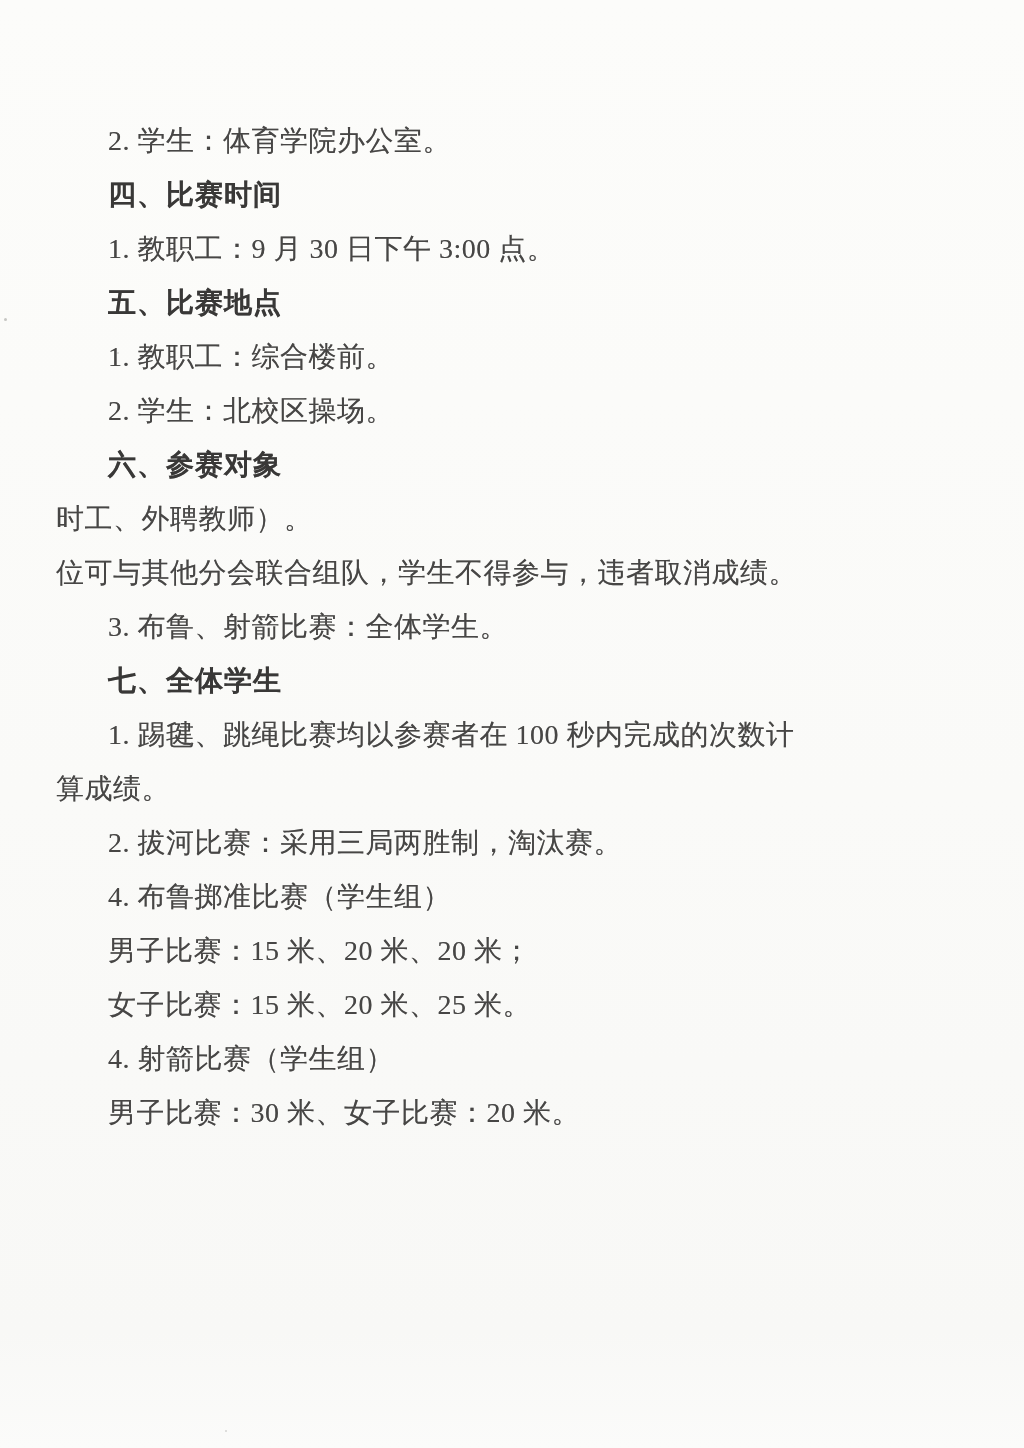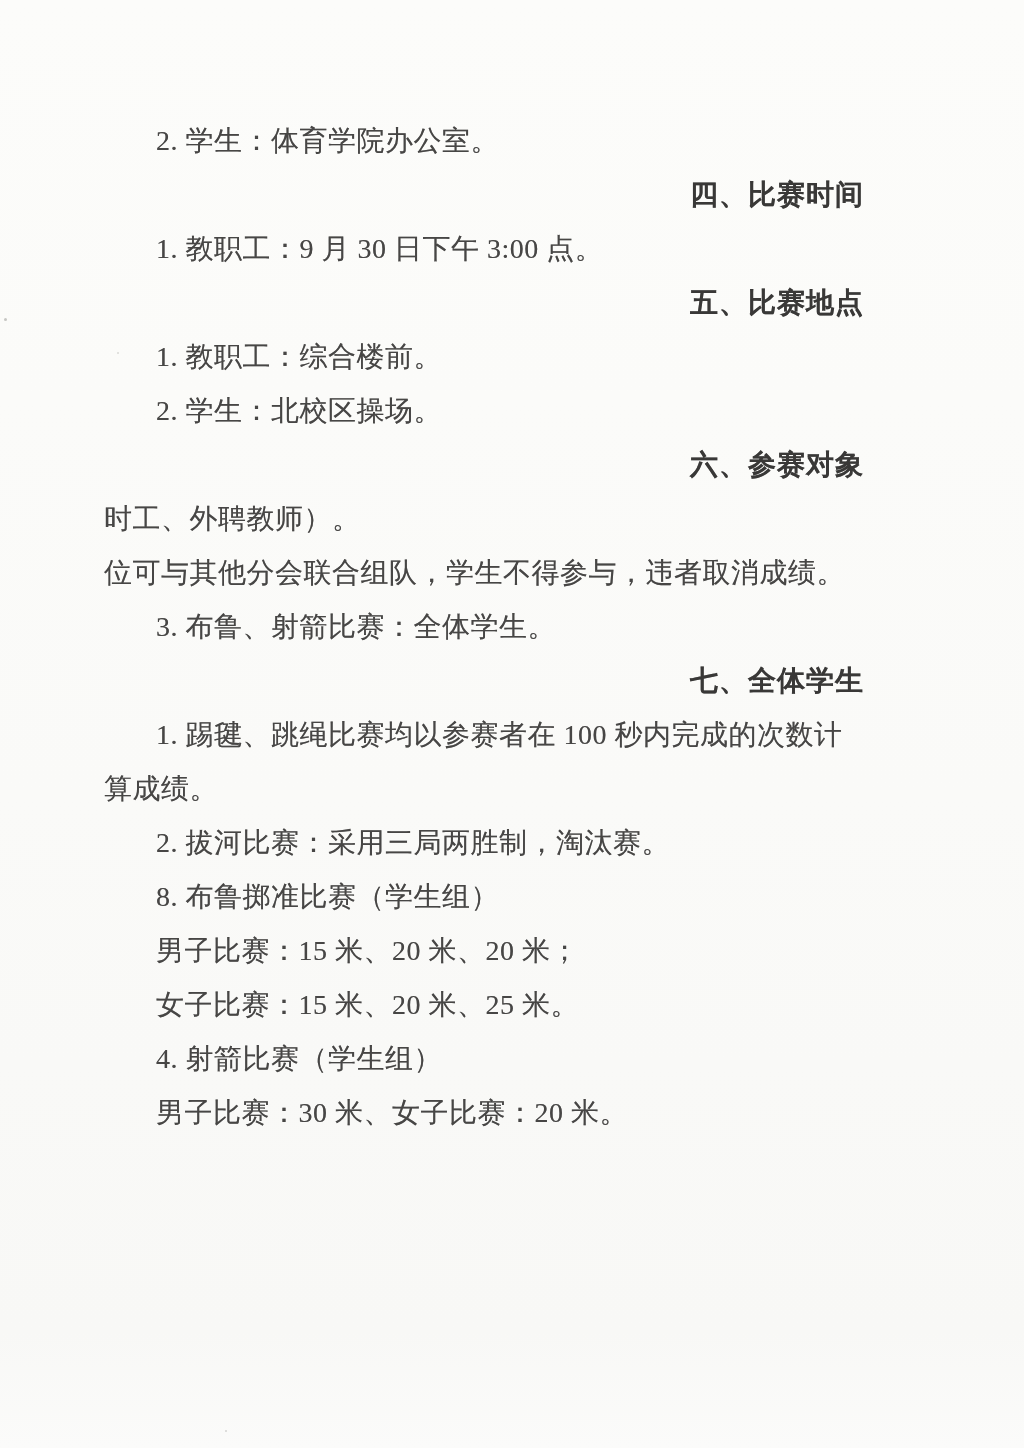--- a/index.html
+++ b/index.html
@@ -10,21 +10,21 @@
     width: 1024px;
     height: 1448px;
     position: relative;
     overflow: hidden;
     background: linear-gradient(180deg, #fcfcfa 0%, #fafaf8 55%, #f8f8f6 92%, #fbfbfa 100%);
     font-family: "Liberation Serif", "DejaVu Serif", serif;
   }
   .page {
     position: absolute;
     inset: 0;
-    padding: 114px 0 0 104px;
+    padding: 114px 0 0 56px;
     box-sizing: border-box;
   }
   .textblock {
     width: 760px;
   }
   .line {
     margin: 0;
     height: 54px;
     line-height: 54px;
     font-size: 28px;
@@ -34,21 +34,20 @@
     text-shadow: 0 0 0.5px rgba(90,90,90,0.55);
   }
   .indent {
     padding-left: 52px;
   }
   .heading {
     font-weight: 700;
     color: #393837;
     letter-spacing: 1px;
     text-shadow: 0 0 0.6px rgba(60,60,60,0.6);
-    text-align: right;
   }
   
   .speck {
     position: absolute;
     border-radius: 50%;
     background: #9a9a98;
     opacity: 0.55;
   }
   .speck-1 { left: 4px;  top: 318px; width: 3px; height: 3px; }
   .speck-2 { left: 117px; top: 352px; width: 2px; height: 2px; opacity: 0.35; }
@@ -66,21 +65,21 @@
     <p class="line indent">1. 教职工：综合楼前。</p>
     <p class="line indent">2. 学生：北校区操场。</p>
     <p class="line indent heading">六、参赛对象</p>
     <p class="line">时工、外聘教师）。</p>
     <p class="line">位可与其他分会联合组队，学生不得参与，违者取消成绩。</p>
     <p class="line indent">3. 布鲁、射箭比赛：全体学生。</p>
     <p class="line indent heading">七、全体学生</p>
     <p class="line indent">1. 踢毽、跳绳比赛均以参赛者在 100 秒内完成的次数计</p>
     <p class="line">算成绩。</p>
     <p class="line indent">2. 拔河比赛：采用三局两胜制，淘汰赛。</p>
-    <p class="line indent">8. 布鲁掷准比赛（学生组）</p>
+    <p class="line indent">4. 布鲁掷准比赛（学生组）</p>
     <p class="line indent">男子比赛：15 米、20 米、20 米；</p>
     <p class="line indent">女子比赛：15 米、20 米、25 米。</p>
     <p class="line indent">4. 射箭比赛（学生组）</p>
     <p class="line indent">男子比赛：30 米、女子比赛：20 米。</p>
   </div>
 
   <span class="speck speck-1"></span>
   <span class="speck speck-2"></span>
   <span class="speck speck-3"></span>
 </div>

